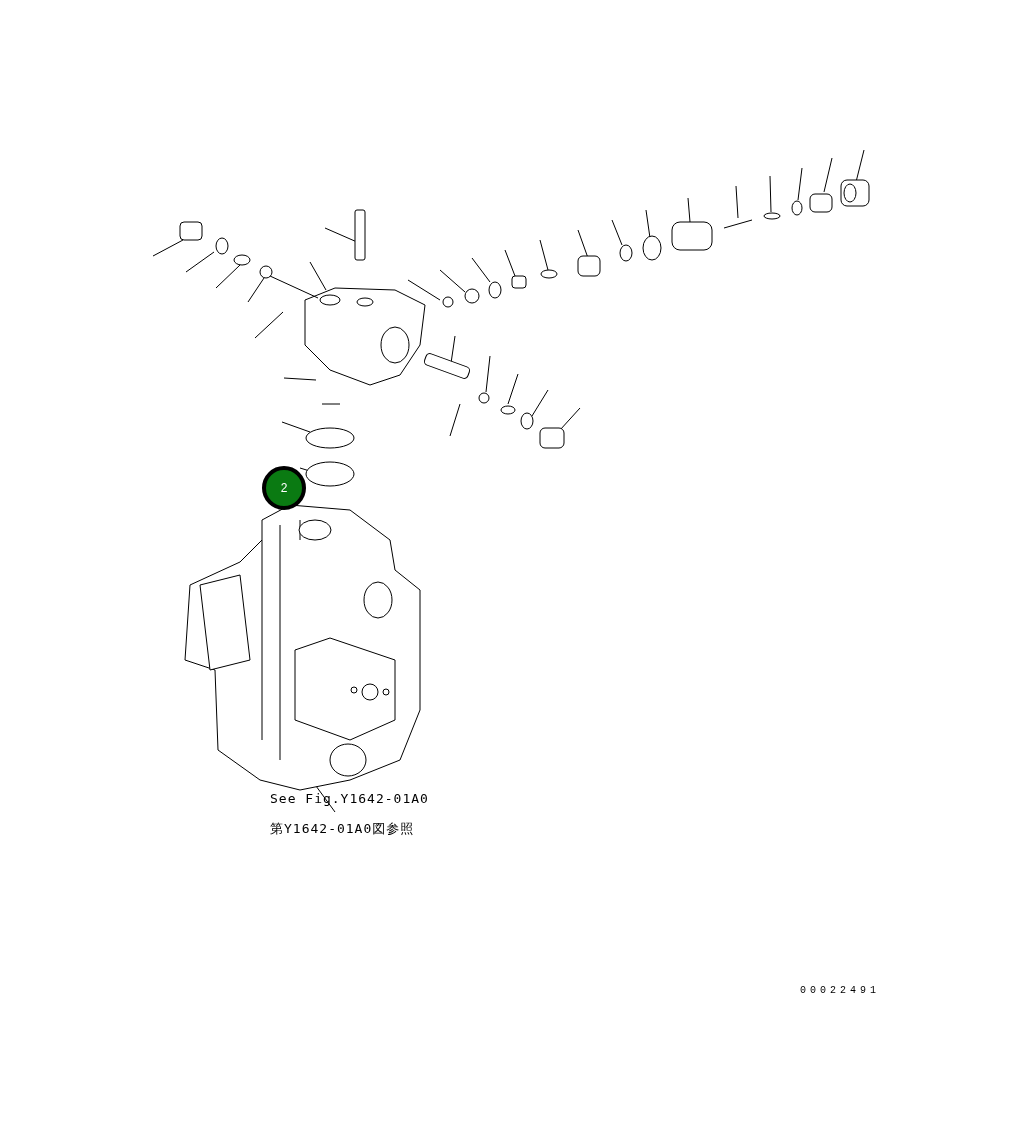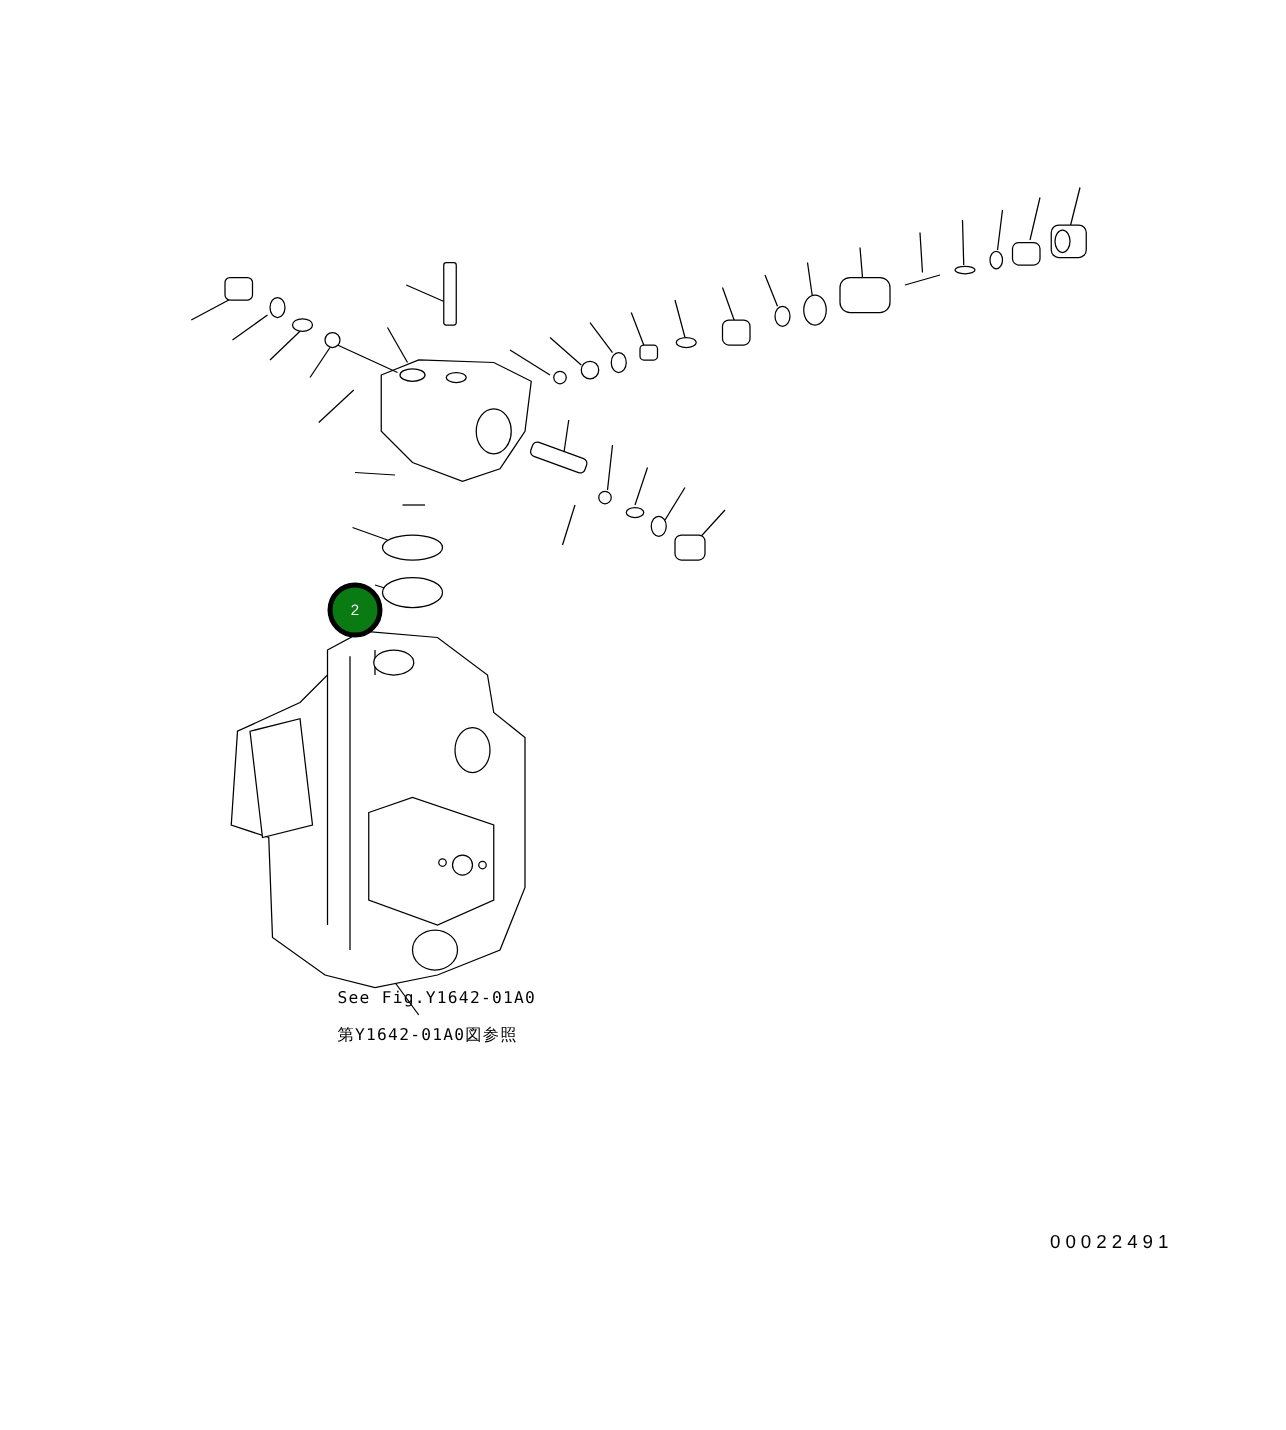--- a/index.html
+++ b/index.html
@@ -1,21 +1,21 @@
 <!DOCTYPE html>
 <html><head>
 <meta charset="utf-8">
 <style>
   html,body{margin:0;padding:0;background:#fff;}
   #canvas{position:relative;width:1029px;height:1144px;background:#fff;overflow:hidden;}
   svg{position:absolute;left:0;top:0;}
   .ln{stroke:#000;stroke-width:1;fill:none;}
   .pt{stroke:#000;stroke-width:1;fill:#fff;}
   .ref{position:absolute;font-family:"DejaVu Sans Mono",monospace;font-size:13px;color:#000;letter-spacing:1px;line-height:17px;white-space:pre;}
-  .code{position:absolute;font-family:Liberation Sans, sans-serif;font-size:15px;color:#000;letter-spacing:4px;margin-left:40px;}
+  .code{position:absolute;font-family:Liberation Mono, monospace;font-size:10px;color:#000;letter-spacing:4px;}
   .badge{position:absolute;width:36px;height:36px;border-radius:50%;background:#0a7a12;border:4px solid #000;color:#fff;font-family:"Liberation Sans",sans-serif;font-size:12px;display:flex;align-items:center;justify-content:center;cursor:pointer;}
 </style>
 </head>
 <body>
 
 <div id="canvas">
   <svg width="1029" height="1144">
 
     <g>
       <path class="pt" d="M305,300 L335,288 L395,290 L425,305 L420,345 L400,375 L370,385 L330,370 L305,345 Z"></path>

